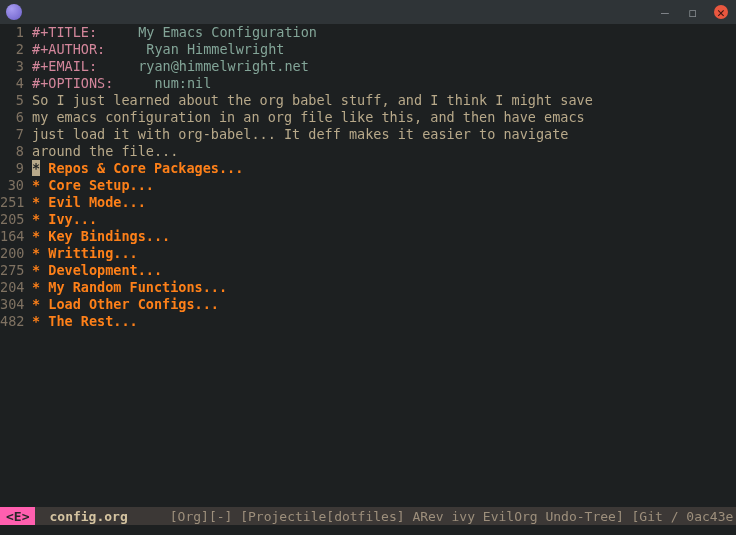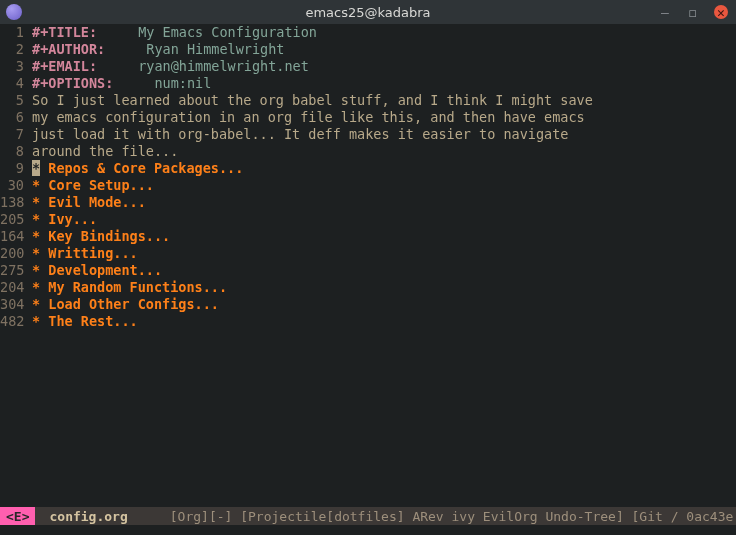--- a/index.html
+++ b/index.html
@@ -59,21 +59,21 @@
     color: #7f7262;
     padding-right: 4px;
     user-select:none;
   }
   .code {
     flex:1;
     padding-left: 4px;
     white-space: pre;
   }
   .line { height: 17px; line-height:17px; }
-  .key   { color: #d3869b; font-weight: bold; }
+  .key   { color: #d3869b; }
   .val   { color: #83a598; padding-left: 33px; }
   .h1    { color: #fe8019; font-weight: bold; }
   .cursor { background: #b8a98a; color:#1d2021; }
   .modeline {
     position: absolute;
     left:0; right:0; bottom: 10px;
     height: 18px;
     background: #3c3836;
     color: #9d8f7c;
     font-size: 13px;
@@ -96,41 +96,40 @@
     position:absolute;
     left:0; right:0; bottom:0; height:10px;
     background:#1d2021;
   }
 </style>
 </head>
 <body>
 
 <div class="titlebar">
   <span class="app-icon"></span>
-  <span class="title-text">emacs25@kadabra</span>
   <div class="win-controls">
     <span class="win-btn">–</span>
     <span class="win-btn">◻</span>
     <span class="win-btn win-close">✕</span>
   </div>
 </div>
 
 <div class="editor">
   <div class="gutter" id="gutter">
       <div class="line">1</div>
       <div class="line">2</div>
       <div class="line">3</div>
       <div class="line">4</div>
       <div class="line">5</div>
       <div class="line">6</div>
       <div class="line">7</div>
       <div class="line">8</div>
       <div class="line">9</div>
       <div class="line">30</div>
-      <div class="line">138</div>
+      <div class="line">251</div>
       <div class="line">205</div>
       <div class="line">164</div>
       <div class="line">200</div>
       <div class="line">275</div>
       <div class="line">204</div>
       <div class="line">304</div>
       <div class="line">482</div>
     </div>
   <div class="code" id="code"><div class="line"><span class="key">#+TITLE: </span><span class="val">My Emacs Configuration</span></div><div class="line"><span class="key">#+AUTHOR: </span><span class="val">Ryan Himmelwright</span></div><div class="line"><span class="key">#+EMAIL: </span><span class="val">ryan@himmelwright.net</span></div><div class="line"><span class="key">#+OPTIONS: </span><span class="val">num:nil</span></div><div class="line">So I just learned about the org babel stuff, and I think I might save</div><div class="line">my emacs configuration in an org file like this, and then have emacs</div><div class="line">just load it with org-babel... It deff makes it easier to navigate</div><div class="line">around the file...</div><div class="line"><span class="h1 cursor">*</span><span class="h1"> Repos &amp; Core Packages...</span></div><div class="line"><span class="h1">*</span><span class="h1"> Core Setup...</span></div><div class="line"><span class="h1">*</span><span class="h1"> Evil Mode...</span></div><div class="line"><span class="h1">*</span><span class="h1"> Ivy...</span></div><div class="line"><span class="h1">*</span><span class="h1"> Key Bindings...</span></div><div class="line"><span class="h1">*</span><span class="h1"> Writting...</span></div><div class="line"><span class="h1">*</span><span class="h1"> Development...</span></div><div class="line"><span class="h1">*</span><span class="h1"> My Random Functions...</span></div><div class="line"><span class="h1">*</span><span class="h1"> Load Other Configs...</span></div><div class="line"><span class="h1">*</span><span class="h1"> The Rest...</span></div></div>
 </div>

